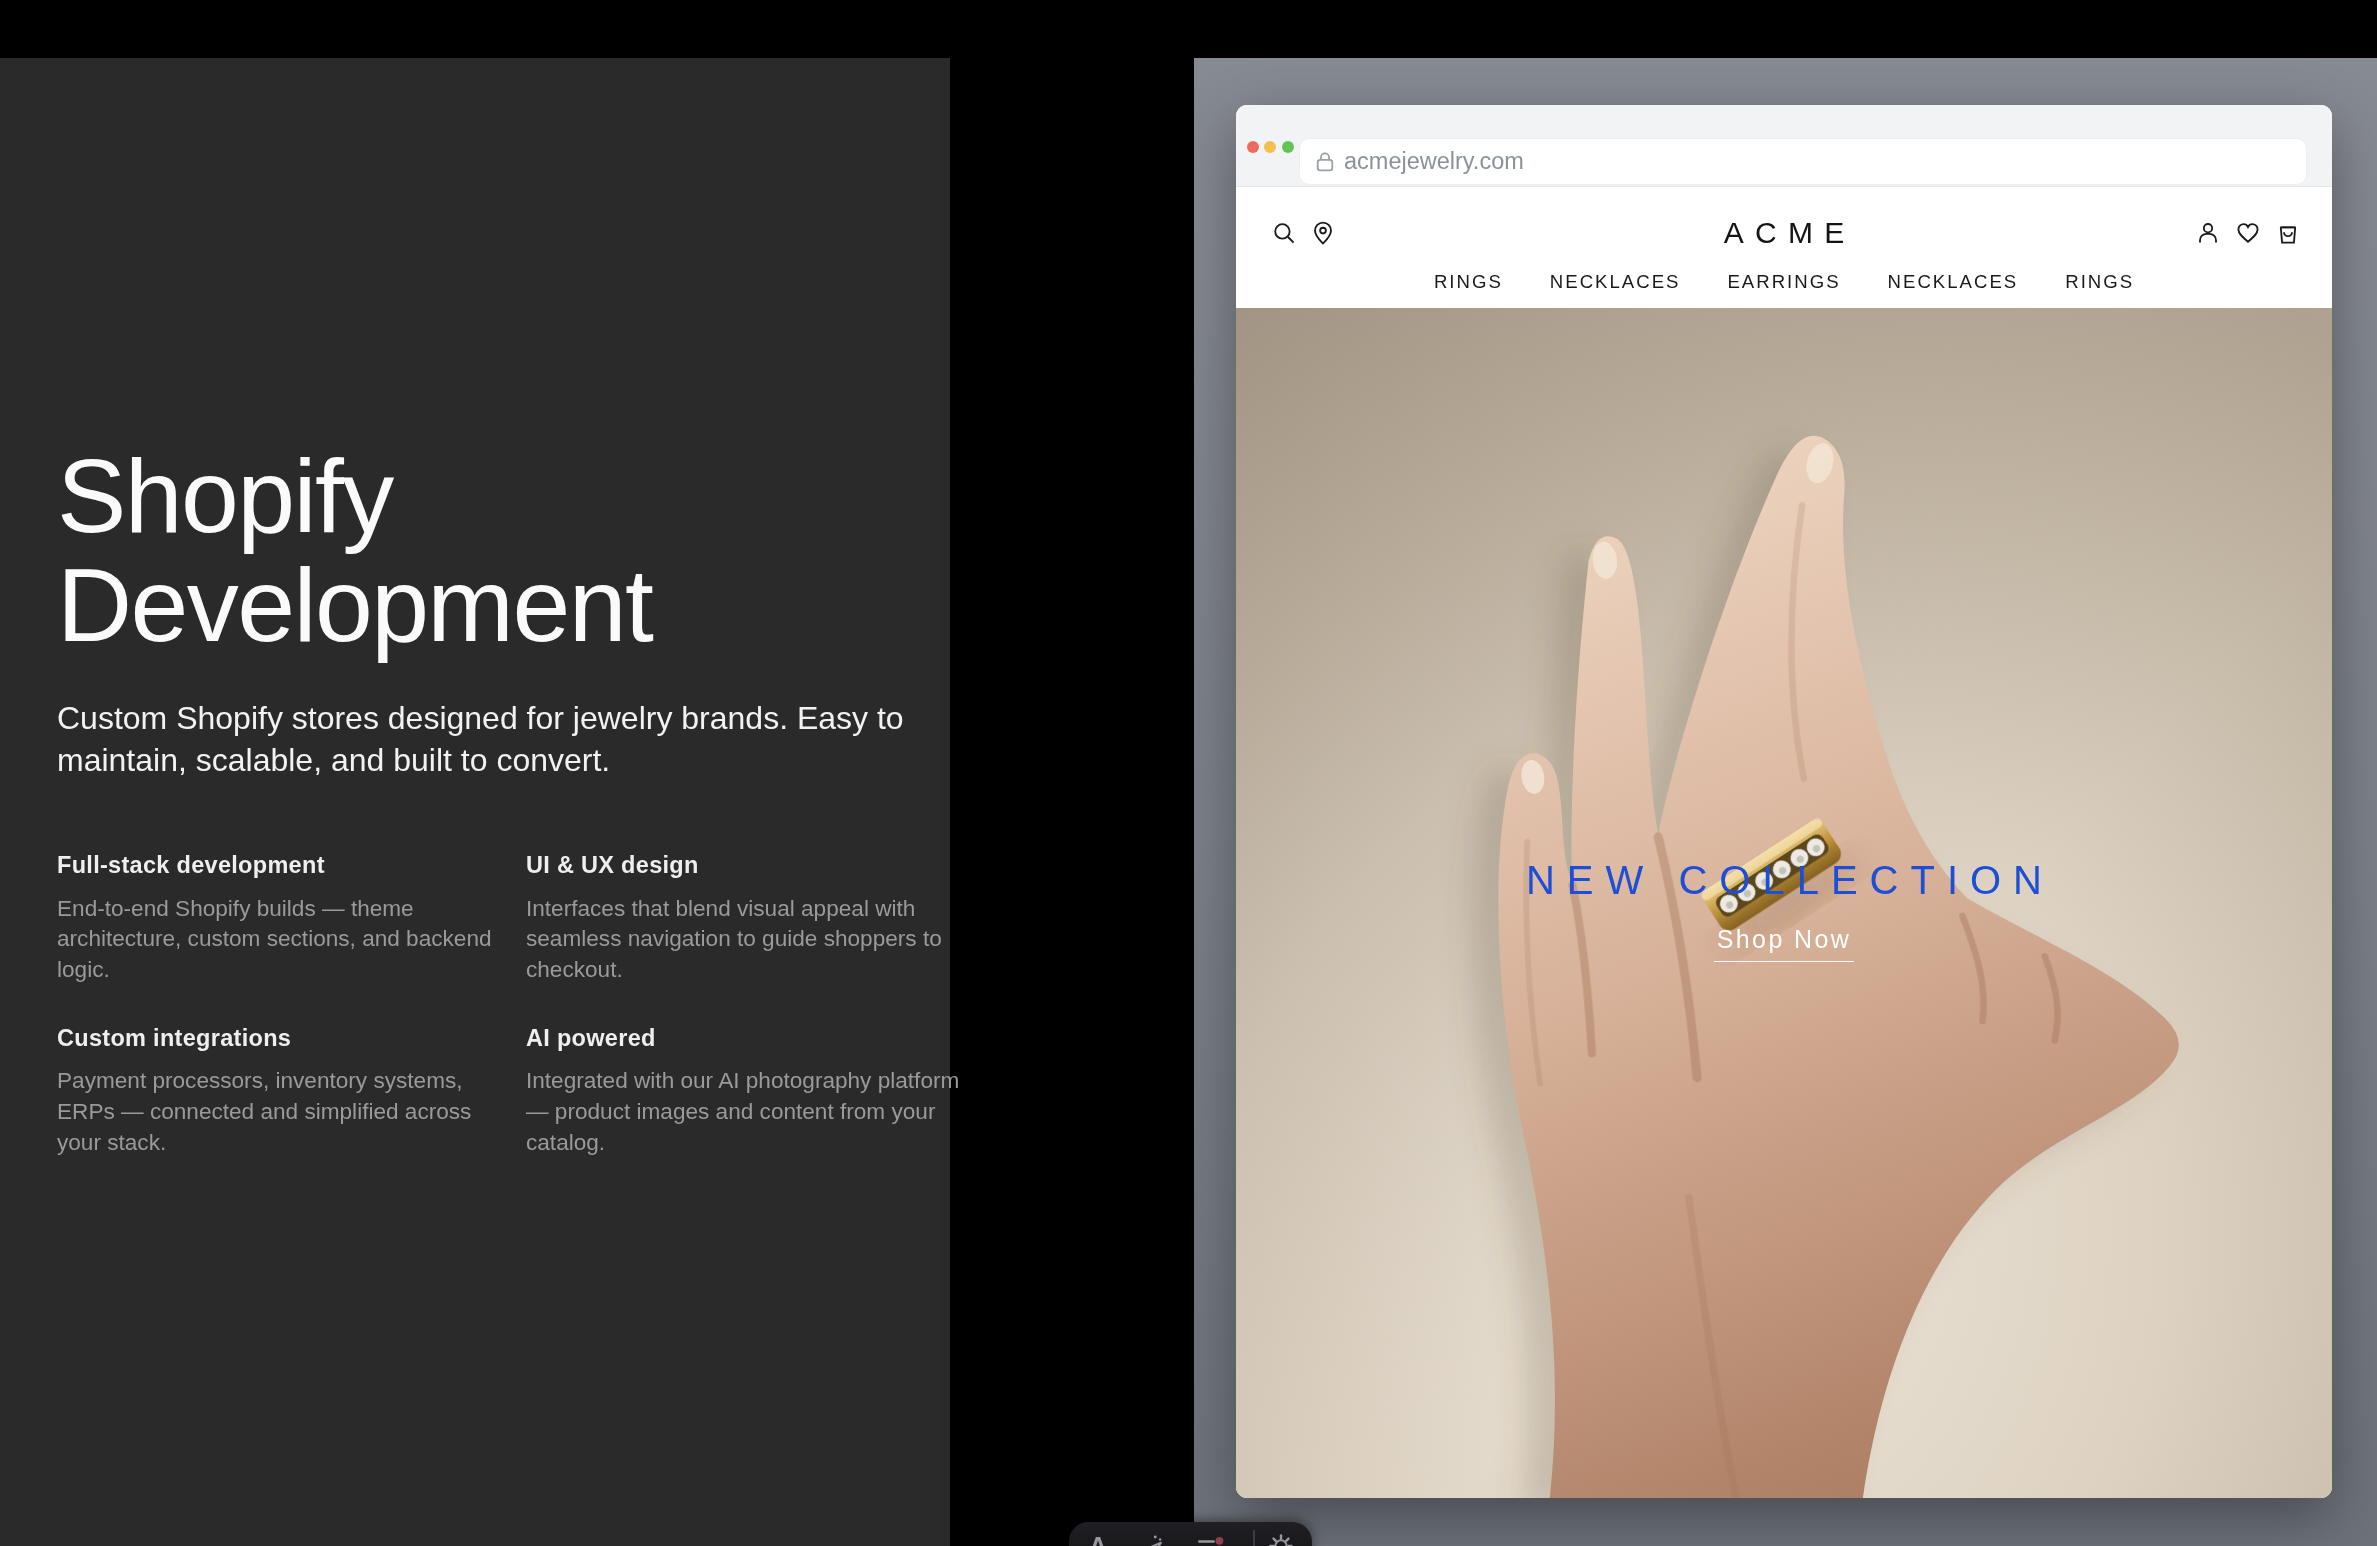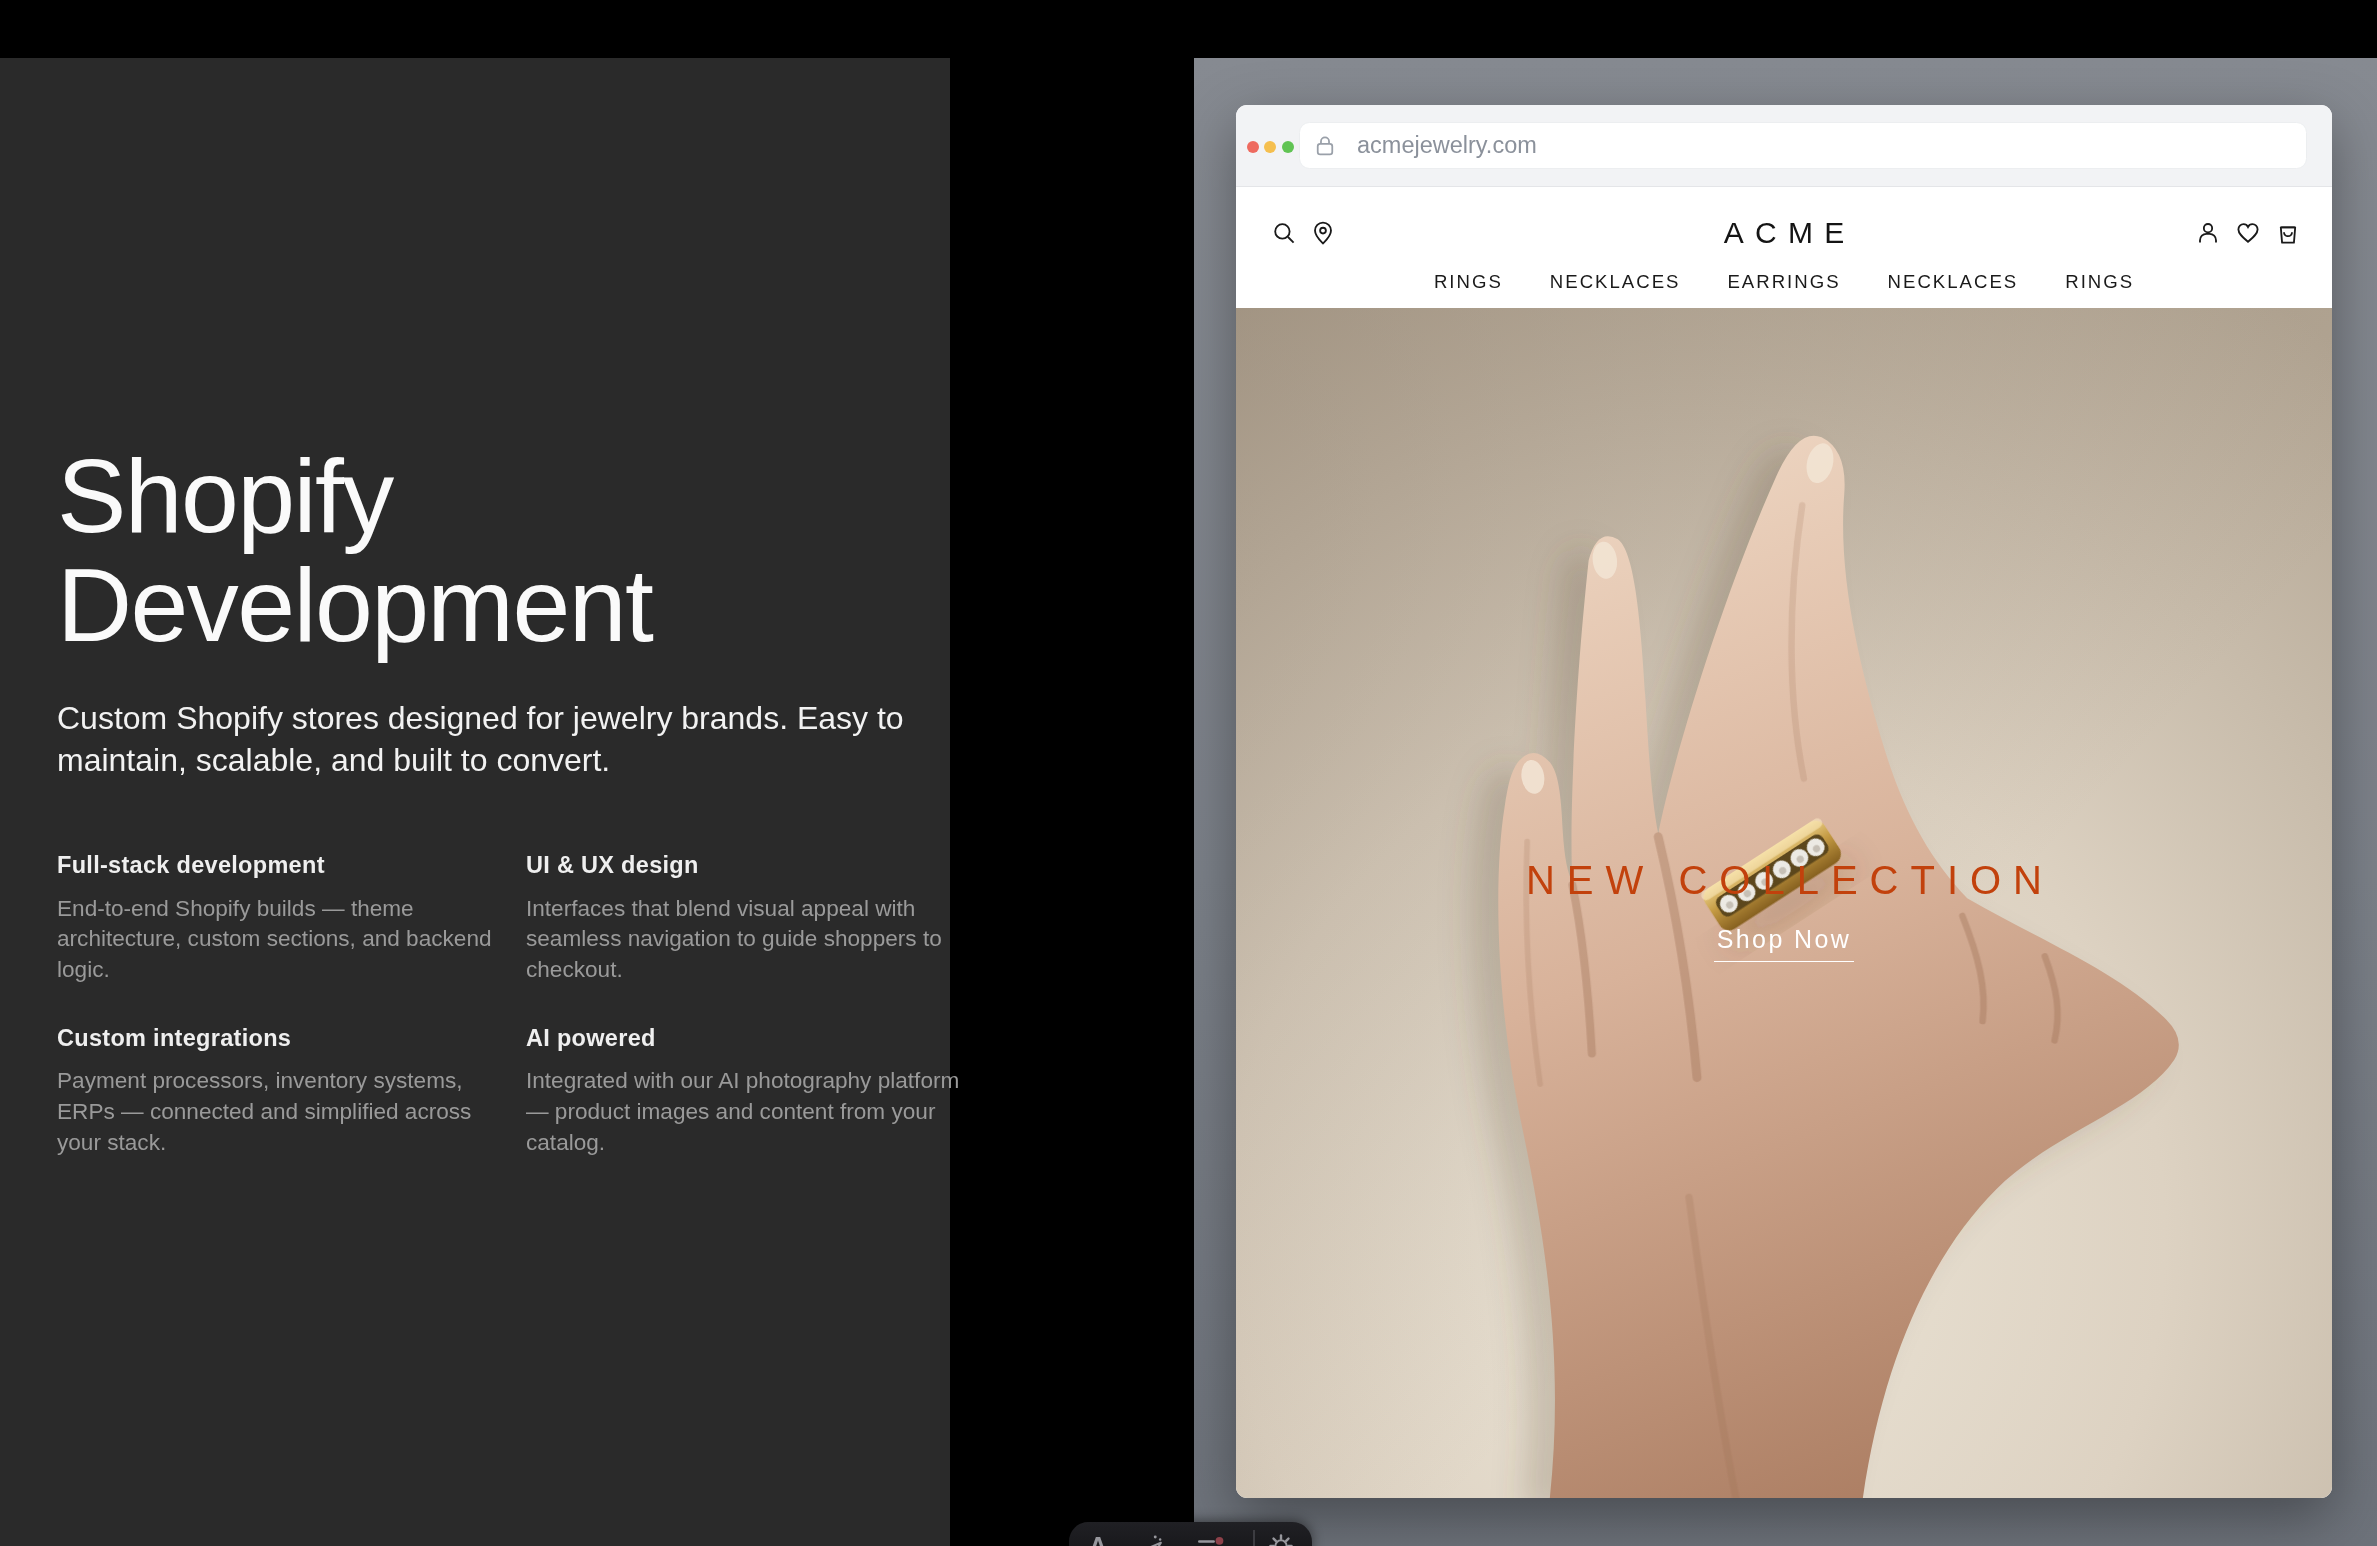--- a/index.html
+++ b/index.html
@@ -42,23 +42,23 @@
     background:#fff;border-radius:11.3px;overflow:hidden;
     box-shadow:0 19.4px 57px rgba(0,0,0,.35);
   }
   .chrome{position:relative;height:81px;background:#f2f3f5;border-bottom:0.8px solid #e4e5e8;}
   .lights{position:absolute;left:10.5px;top:36px;display:flex;gap:5.7px;}
   .light{width:12px;height:12px;border-radius:50%;}
   .light.red{background:#ee6a5f;}
   .light.yellow{background:#f5bf4f;}
   .light.green{background:#61c454;}
   .url-bar{
-    position:absolute;left:63px;top:17px;width:1008px;height:47px;background:#fff;
+    position:absolute;left:63px;top:33px;width:1008px;height:47px;background:#fff;
     border:0.8px solid #eceef0;border-radius:10.5px;display:flex;align-items:center;box-sizing:border-box;
-    padding:0 16px;gap:23px;
+    padding:0 16px;gap:10px;
   }
   .url-text{font-size:23.5px;color:#8b919b;}
 
   
   .store-header{position:relative;height:121px;background:#fff;padding-left:48px;}
   .hdr-icons-left{position:absolute;left:36px;top:34px;display:flex;gap:14.6px;}
   .hdr-icons-right{position:absolute;right:32px;top:34px;display:flex;gap:16px;}
   .hdr-icon{width:24px;height:24px;display:block;cursor:pointer;}
   .brand{
     position:absolute;left:0;right:0;top:29px;text-align:center;margin:0;
@@ -69,21 +69,21 @@
   }
   .store-nav span{
     font-size:18.6px;letter-spacing:2px;font-weight:500;color:#1a1a1a;cursor:pointer;
   }
 
   
   .hero{position:relative;height:1190px;overflow:hidden;}
   .hero svg{position:absolute;inset:0;display:block;}
   .hero-title{
     position:absolute;left:0;right:0;top:550px;margin:0;text-align:center;
-    font-size:40px;font-weight:300;letter-spacing:12px;color:#c2410c;text-indent:12px;
+    font-size:40px;font-weight:300;letter-spacing:12px;color:#1d4ed8;text-indent:12px;
   }
   .hero-cta-row{position:absolute;left:0;right:0;top:617px;text-align:center;}
   .hero-cta{
     display:inline-block;font-size:25px;letter-spacing:2.4px;color:#fff;
     border-bottom:1.6px solid #fff;padding:0 3.2px 6.5px 3.2px;cursor:pointer;
   }
 
   
   .dock{
     position:absolute;left:1069px;top:1522px;width:243px;height:73px;

